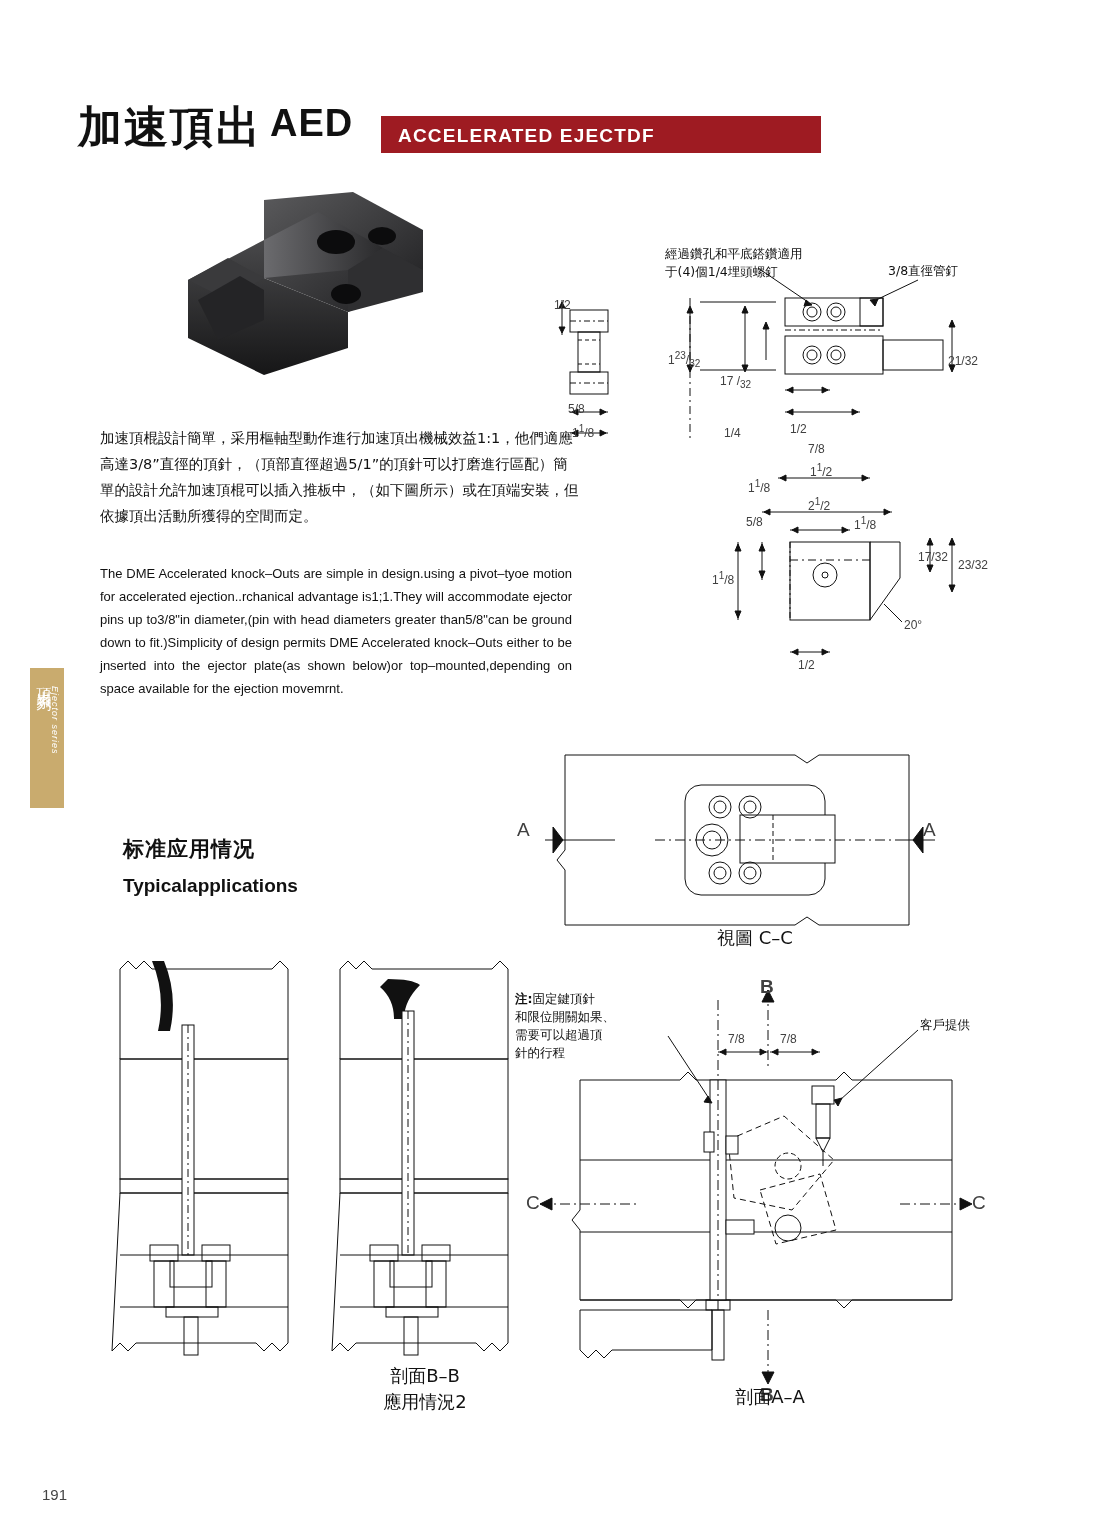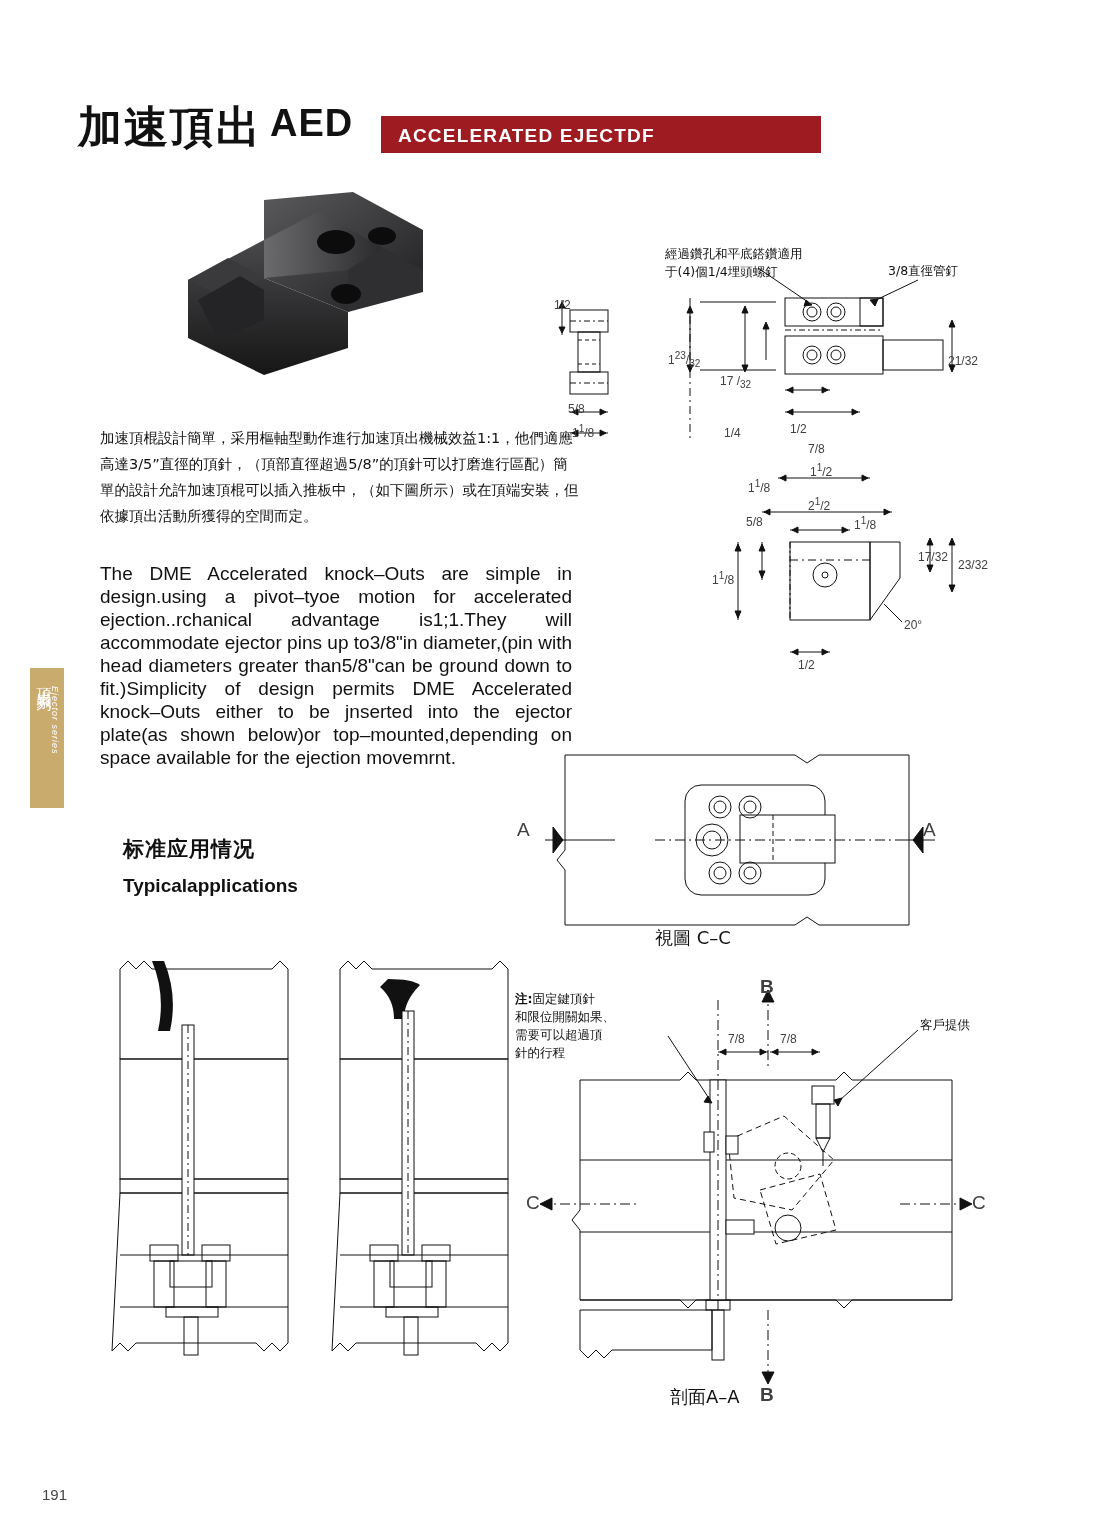--- a/index.html
+++ b/index.html
@@ -57,21 +57,21 @@
     position:absolute; left:168px; top:170px; width:300px; height:215px;
   }
   
   .para-cn {
     position:absolute; left:100px; top:425px; width:480px;
     font-size:14.5px; line-height:26px; color:#111;
     font-family:"DejaVu Sans", sans-serif;
   }
   .para-en {
     position:absolute; left:100px; top:562px; width:472px;
-    font-size:19px; line-height:23px; color:#111;
+    font-size:13px; line-height:23px; color:#111;
     text-align:justify;
   }
   .sec-head {
     position:absolute; left:123px; top:835px;
   }
   .sec-head .cn {
     font-size:21px; font-weight:bold; letter-spacing:1px;
     font-family:"DejaVu Sans", sans-serif;
   }
   .sec-head .en {
@@ -80,21 +80,21 @@
   
   .lbl {
     position:absolute; font-size:12px; color:#404040; white-space:nowrap;
     font-family:"Liberation Sans", sans-serif;
   }
   .lbl-cn {
     position:absolute; font-size:12.5px; color:#111; white-space:nowrap;
     font-family:"DejaVu Sans", sans-serif; line-height:18px;
   }
   .cap {
-    position:absolute; text-align:left; font-size:18px;
+    position:absolute; text-align:center; font-size:18px;
     font-family:"DejaVu Sans", sans-serif; line-height:26px;
   }
   .pagenum {
     position:absolute; left:42px; top:1486px;
     font-size:15px; color:#444;
   }
   .footer-rule {
     position:absolute; left:0; top:1470px; width:1104px; height:1px;
     background:#ffffff;
   }
@@ -137,21 +137,21 @@
     <polygon points="96,70 150,42 215,78 180,100 96,108" fill="url(#g3)"></polygon>
     <polygon points="180,100 215,78 255,100 255,122 180,142" fill="#2f2f31"></polygon>
     <ellipse cx="168" cy="72" rx="19" ry="12" fill="#0c0c0d"></ellipse>
     <ellipse cx="214" cy="66" rx="14" ry="9" fill="#0c0c0d"></ellipse>
     <ellipse cx="178" cy="124" rx="15" ry="10" fill="#0c0c0d"></ellipse>
     <polygon points="20,110 60,88 96,108 60,130" fill="#3a3a3c"></polygon>
     <polygon points="30,130 72,106 96,120 96,150 50,170" fill="#242426"></polygon>
   </svg>
 </div>
 
-<div class="para-cn">加速頂棍設計簡單，采用樞軸型動作進行加速頂出機械效益1:1，他們適應高達3/5”直徑的頂針，（頂部直徑超過5/8”的頂針可以打磨進行區配）簡單的設計允許加速頂棍可以插入推板中，（如下圖所示）或在頂端安裝，但依據頂出活動所獲得的空間而定。</div>
+<div class="para-cn">加速頂棍設計簡單，采用樞軸型動作進行加速頂出機械效益1:1，他們適應高達3/8”直徑的頂針，（頂部直徑超過5/1”的頂針可以打磨進行區配）簡單的設計允許加速頂棍可以插入推板中，（如下圖所示）或在頂端安裝，但依據頂出活動所獲得的空間而定。</div>
 <div class="para-en">The DME Accelerated knock–Outs are simple in design.using a pivot–tyoe motion for accelerated ejection..rchanical advantage is1;1.They will accommodate ejector pins up to3/8"in diameter,(pin with head diameters greater than5/8"can be ground down to fit.)Simplicity of design permits DME Accelerated knock–Outs either to be jnserted into the ejector plate(as shown below)or top–mounted,depending on space available for the ejection movemrnt.</div>
 
 <div class="sec-head">
   <div class="cn">标准应用情况</div>
   <div class="en">Typicalapplications</div>
 </div>
 
 <div style="position:absolute;left:540px;top:240px;width:540px;height:450px;">
   <svg width="540" height="450" viewBox="0 0 540 450" stroke="#111" fill="none" stroke-width="1">
 
@@ -343,20 +343,23 @@
     <rect x="40" y="290" width="28" height="16"></rect>
     <rect x="44" y="306" width="20" height="46"></rect>
     <rect x="92" y="290" width="28" height="16"></rect>
     <rect x="96" y="306" width="20" height="46"></rect>
     <rect x="60" y="306" width="42" height="26"></rect>
     <rect x="56" y="352" width="52" height="10"></rect>
     <rect x="74" y="362" width="14" height="38"></rect>
     <line x1="10" y1="300" x2="178" y2="300"></line>
     <line x1="10" y1="352" x2="178" y2="352"></line>
   </svg>
+  <div class="cap" style="left:-8px;top:408px;width:206px;">
+    <span>剖面B–B</span><br><span>應用情況2</span>
+  </div>
 </div>
 
 <div style="position:absolute;left:520px;top:980px;width:470px;height:450px;">
   <svg width="470" height="420" viewBox="0 0 470 420" stroke="#111" fill="none" stroke-width="1">
 
     <path d="M60 100 h100 l8 -8 l8 8 h140 l8 -8 l8 8 h100 v220 h-100 l-8 8 l-8 -8 h-140 l-8 8 l-8 -8 h-100 v-70 l-8 -10 l8 -10 z"></path>
     <line x1="60" y1="180" x2="432" y2="180"></line>
     <line x1="60" y1="252" x2="432" y2="252"></line>
     <line x1="60" y1="320" x2="432" y2="320"></line>
 

